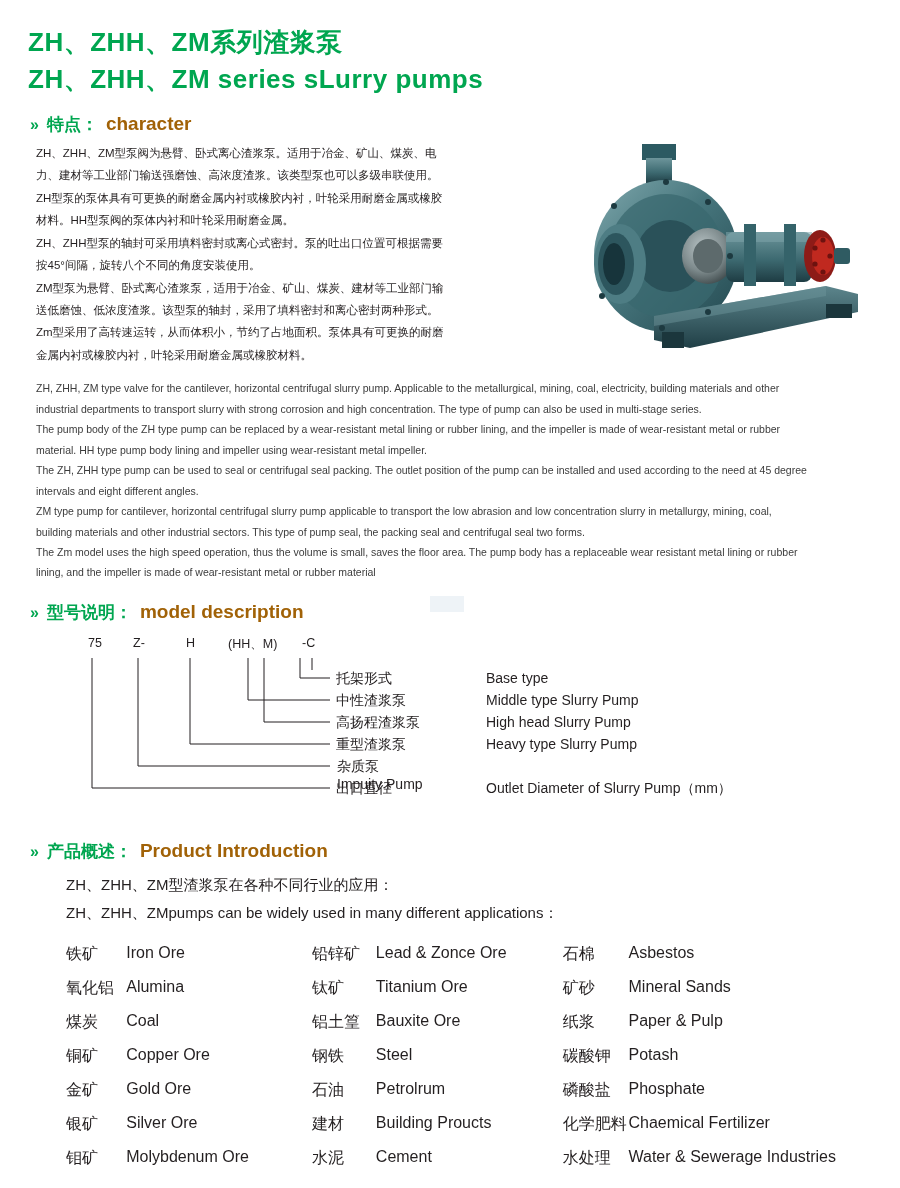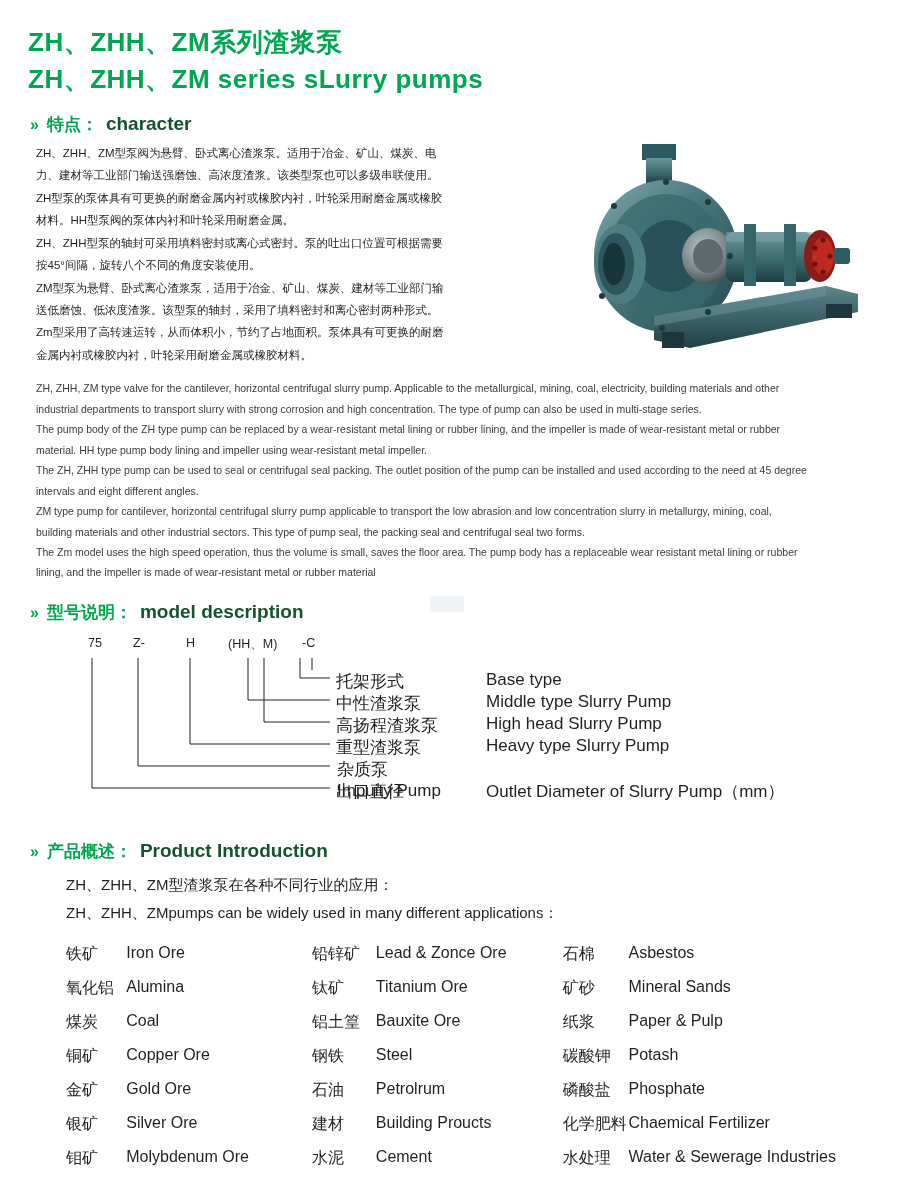--- a/index.html
+++ b/index.html
@@ -39,21 +39,21 @@
     font-size: 16px;
     font-weight: bold;
     line-height: 1;
   }
   .sect-head .h-cn {
     color: #00a650;
     font-size: 17px;
     font-weight: bold;
   }
   .sect-head .h-en {
-    color: #14532d;
+    color: #a16207;
     font-size: 19px;
     font-weight: bold;
   }
 
   
   .char-wrap { position: relative; padding: 6px 0 0 0; }
   .char-cn {
     width: 500px;
     padding-left: 36px;
     font-size: 11.5px;
@@ -92,21 +92,21 @@
     position: absolute;
     font-size: 12.5px;
     color: #231f20;
     white-space: nowrap;
   }
   .model-svg { position: absolute; left: 0; top: 0; }
   .model-labels { position: absolute; left: 0; top: 0; width: 900px; }
   .m-row {
     position: absolute;
     display: flex;
-    font-size: 17px;
+    font-size: 14px;
     white-space: nowrap;
   }
   .m-row .m-cn { width: 150px; }
   .m-row .m-en { }
 
   
   .intro-lines { padding: 8px 0 0 66px; }
   .intro-lines .il {
     font-size: 15px;
     line-height: 1.9;

